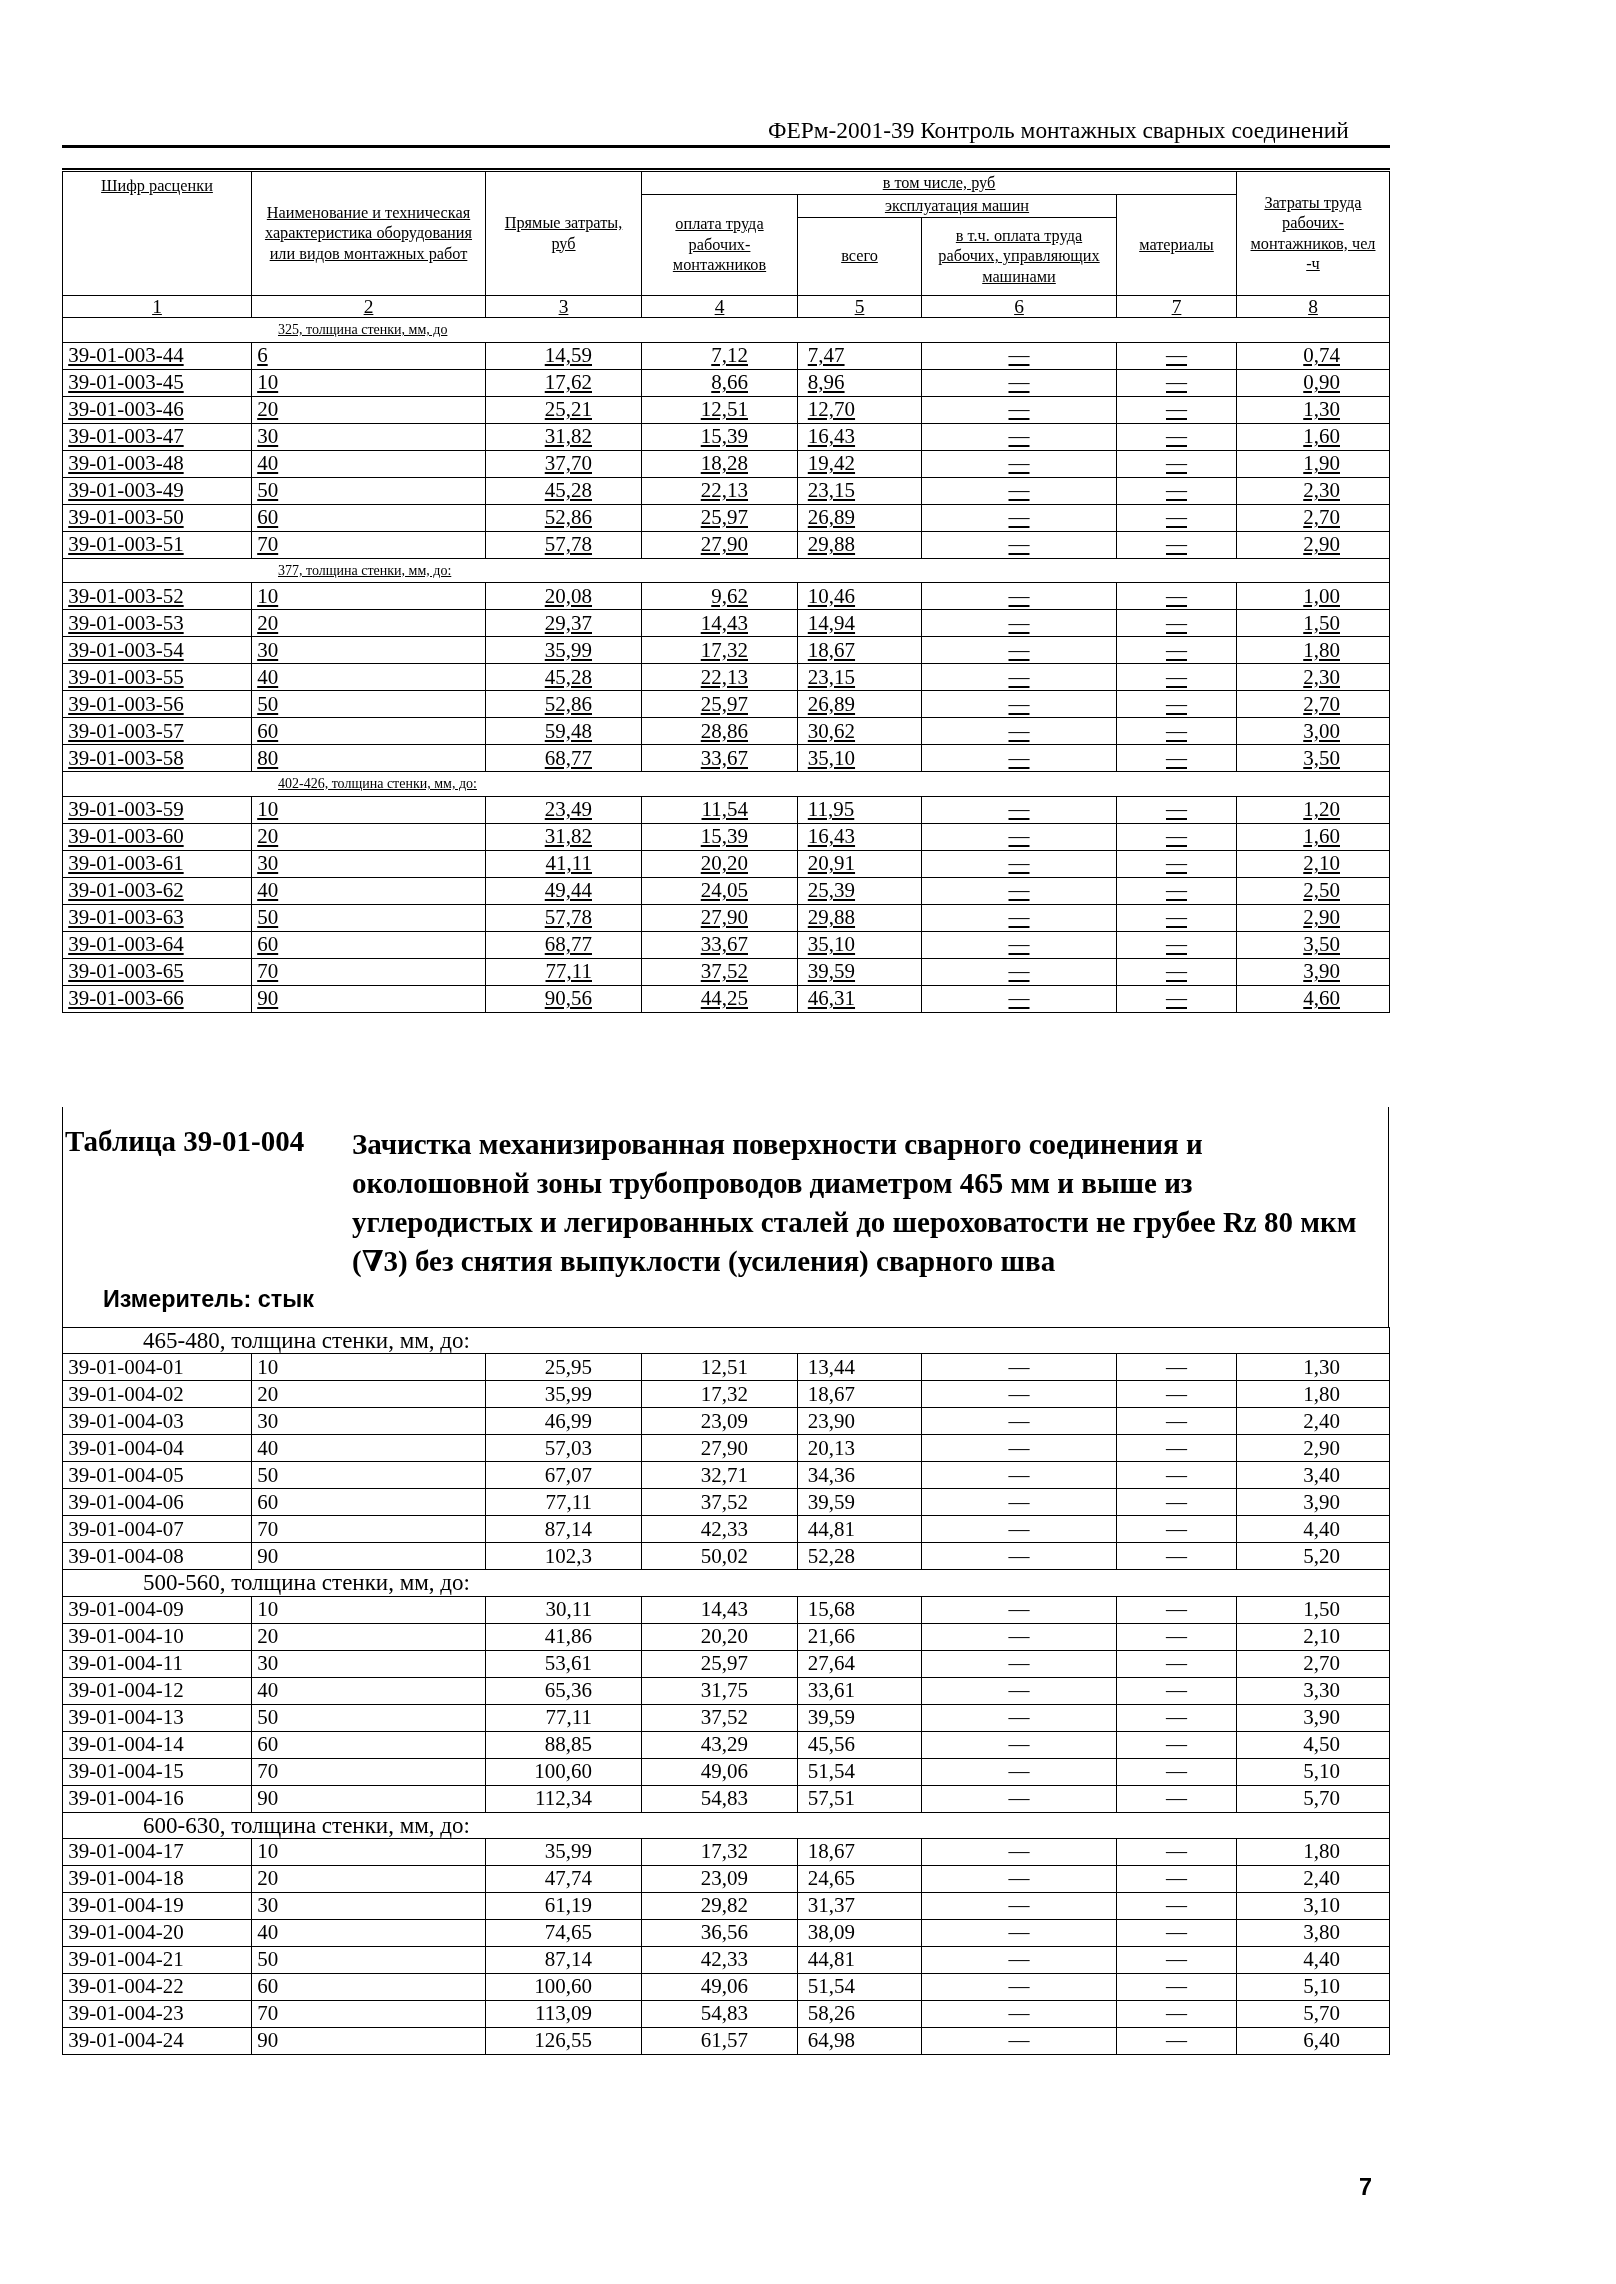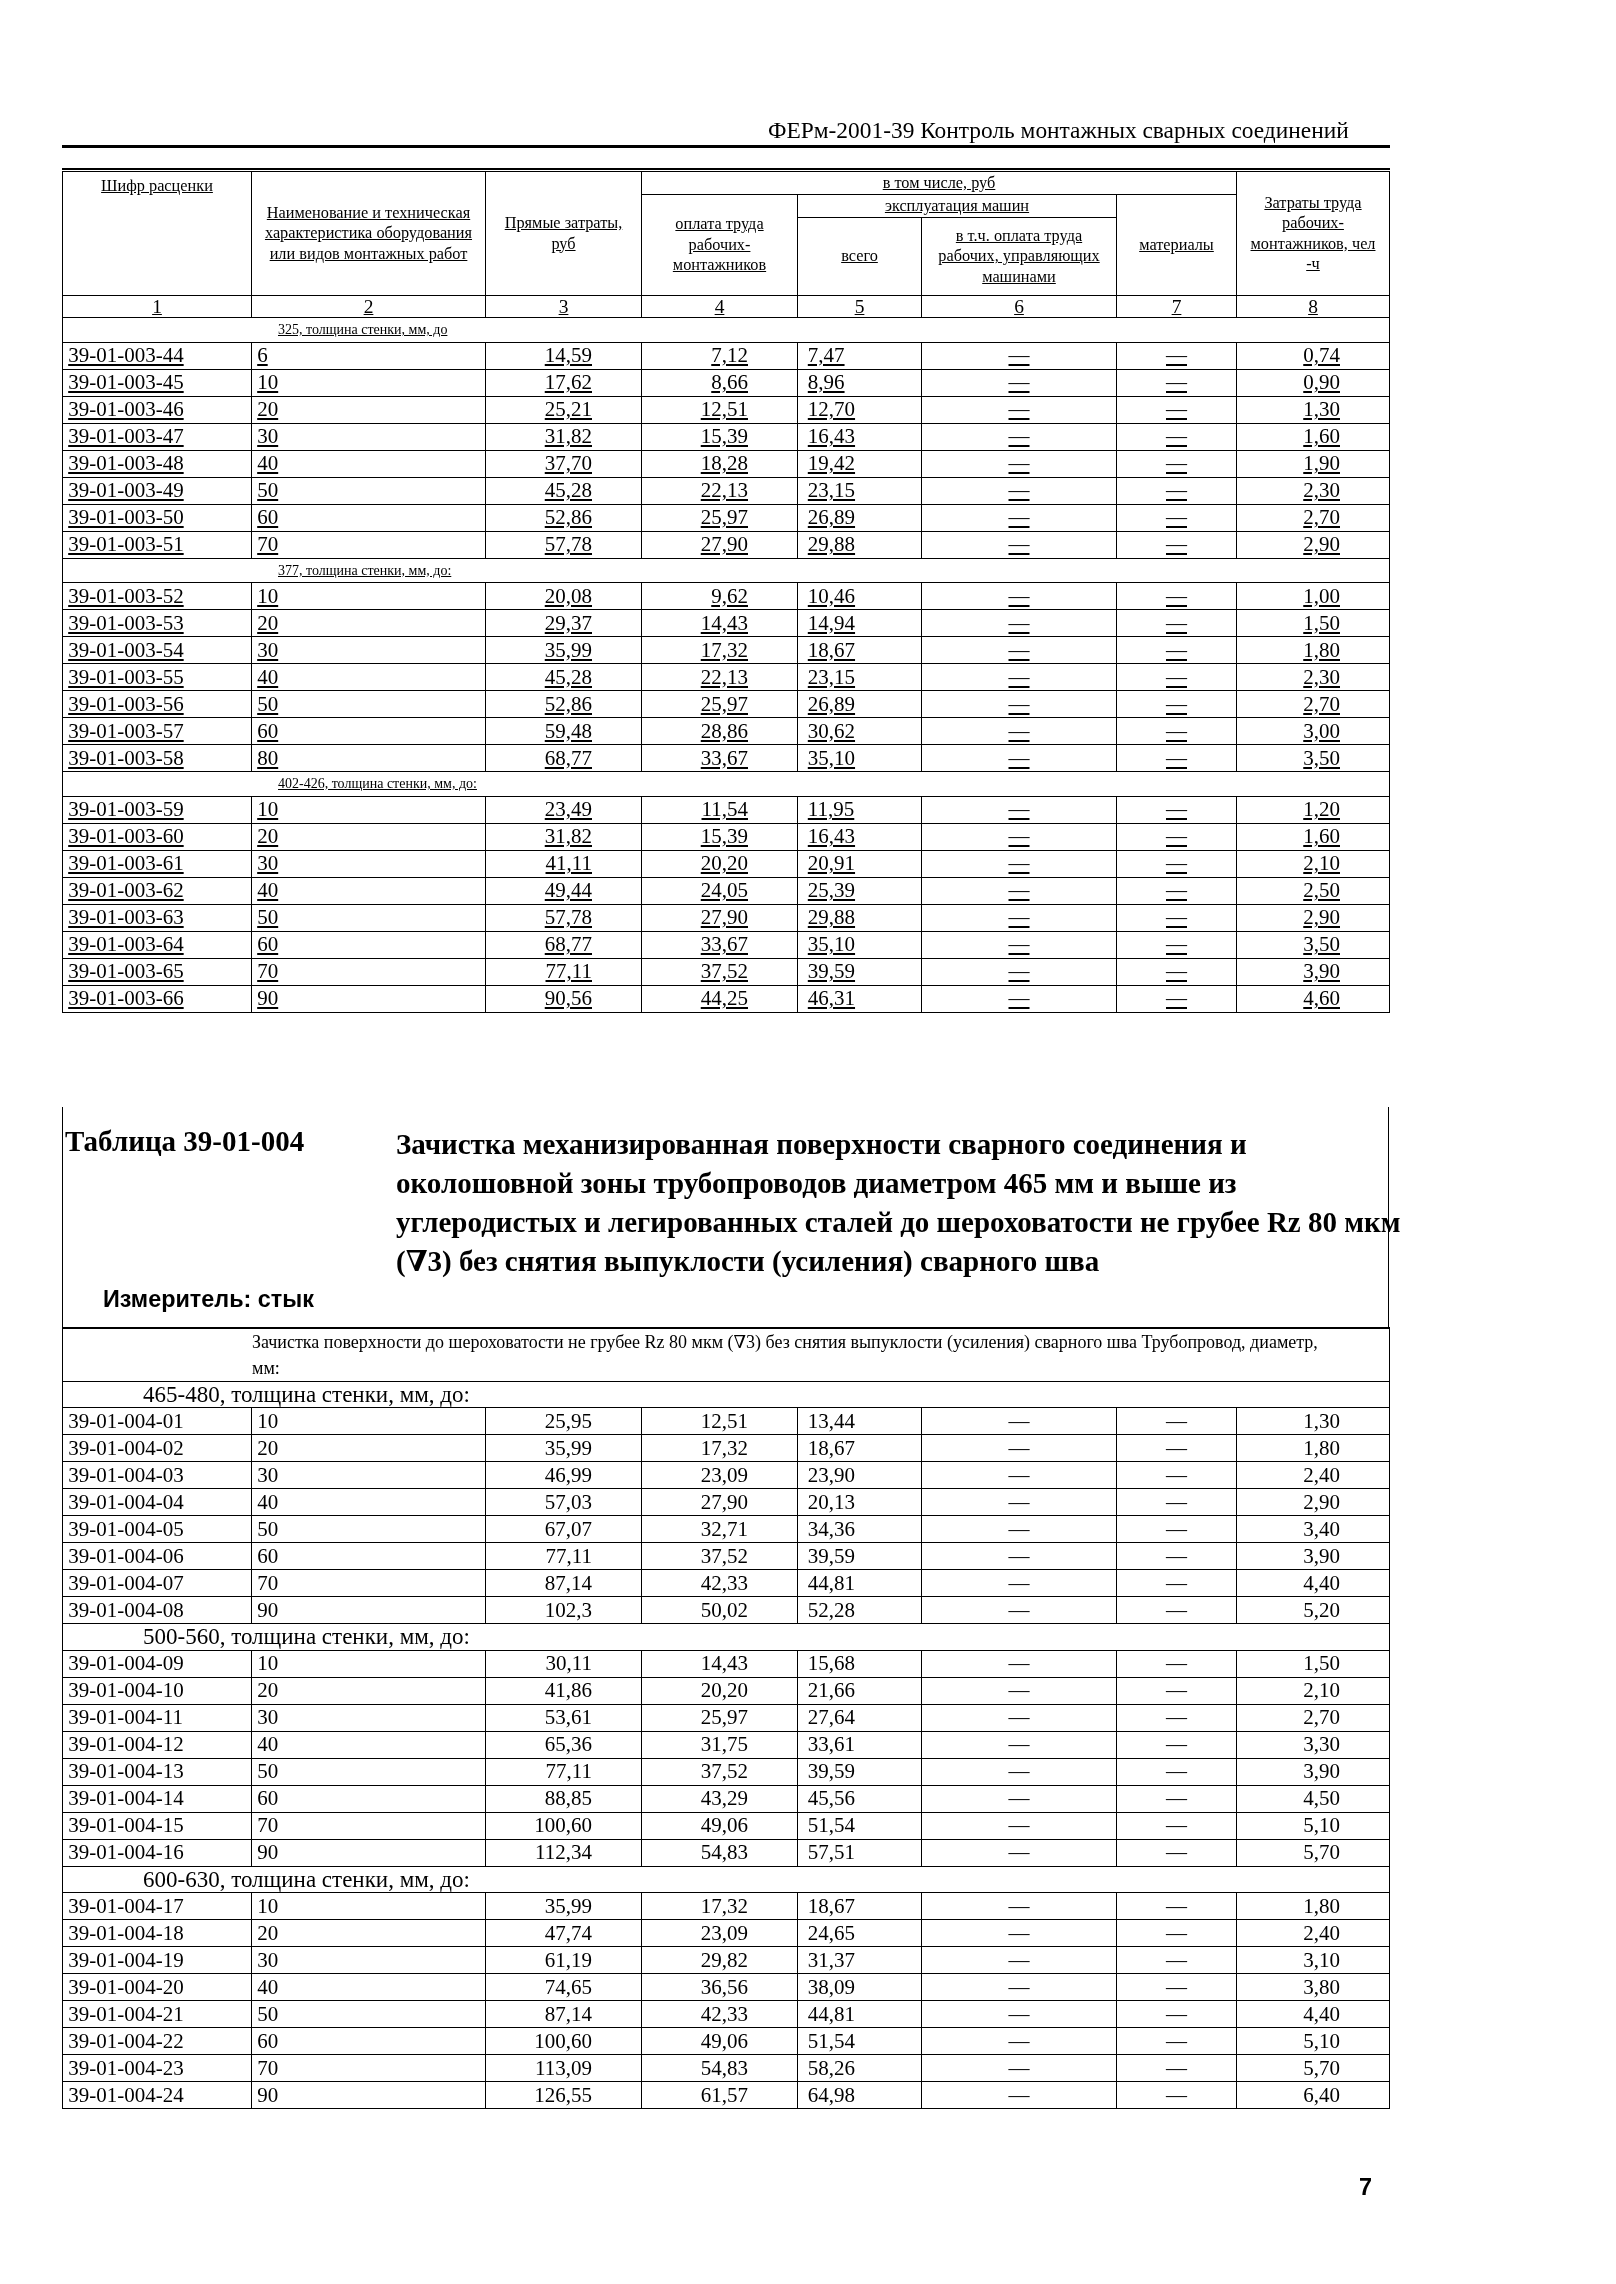--- a/index.html
+++ b/index.html
@@ -16,21 +16,21 @@
   .idx td{text-align:center;height:19.5px;font-size:19.5px;}
   .grp td{padding-left:215px;height:23.4px;font-size:14px;}
   .grp2 td{padding-left:80px;font-size:23px;}
   .row td{height:26px;}
   .c-num{text-align:right;padding-right:49px;}
   .c-num5{text-align:left;padding-left:9.8px;}
   .c-dash{text-align:center;}
   .c-right{text-align:right;padding-right:49px;margin-left:38px;}
   .spacer{position:absolute;left:62px;width:1325px;border-left:1.3px solid #000;border-right:1.3px solid #000;}
   .tbl-heading{position:absolute;left:65px;top:1125px;font-weight:bold;font-size:29px;}
-  .tbl-desc{position:absolute;left:396px;top:1125px;width:1009px;font-weight:bold;font-size:29px;line-height:1.35;}
+  .tbl-desc{position:absolute;left:352px;top:1125px;width:1009px;font-weight:bold;font-size:29px;line-height:1.35;}
   .measure{position:absolute;left:103px;top:1286px;font-weight:bold;font-size:23.4px;font-family:"Liberation Sans",sans-serif;}
   .page-num{position:absolute;left:1359px;top:2174px;font-size:23.4px;font-weight:bold;font-family:"Liberation Sans",sans-serif;}
 </style>
 </head>
 <body>
 
 <div class="header-title">ФЕРм-2001-39  Контроль монтажных сварных соединений</div>
 <div class="rule top"></div>
 <div class="rule second"></div>
 
@@ -326,23 +326,20 @@
     <col style="width:189px">
       <col style="width:234px">
       <col style="width:156px">
       <col style="width:156px">
       <col style="width:124px">
       <col style="width:195px">
       <col style="width:120px">
       <col style="width:153px">
   </colgroup>
   <tbody id="t2-body">
-    <tr class="grp2">
-      <td colspan="8" style="padding-left:189px;padding-right:39px;font-size:18px;line-height:1.45;height:51px;border-top:2.6px solid #000">Зачистка поверхности до шероховатости не грубее Rz 80 мкм (∇3) без снятия выпуклости (усиления) сварного шва Трубопровод, диаметр, мм:</td>
-    </tr>
   <tr class="grp2">
         <td colspan="8">465-480, толщина стенки, мм, до:</td>
       </tr>
       <tr class="row">
         <td>39-01-004-01</td>
         <td>10</td>
         <td class="c-num">25,95</td>
         <td class="c-num">12,51</td>
         <td class="c-num5">13,44</td>
         <td class="c-dash">—</td>

